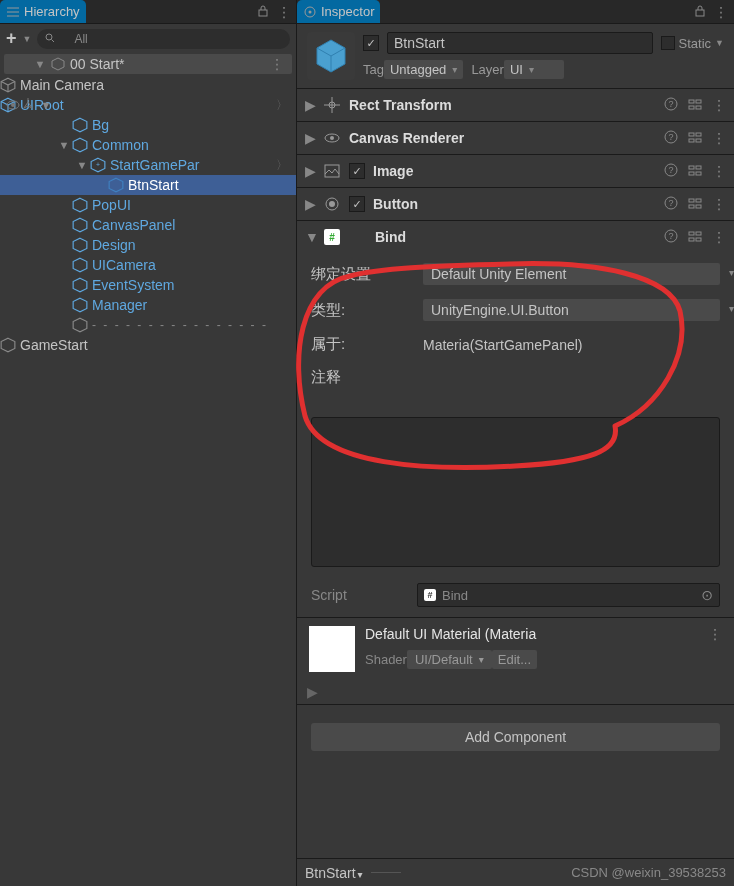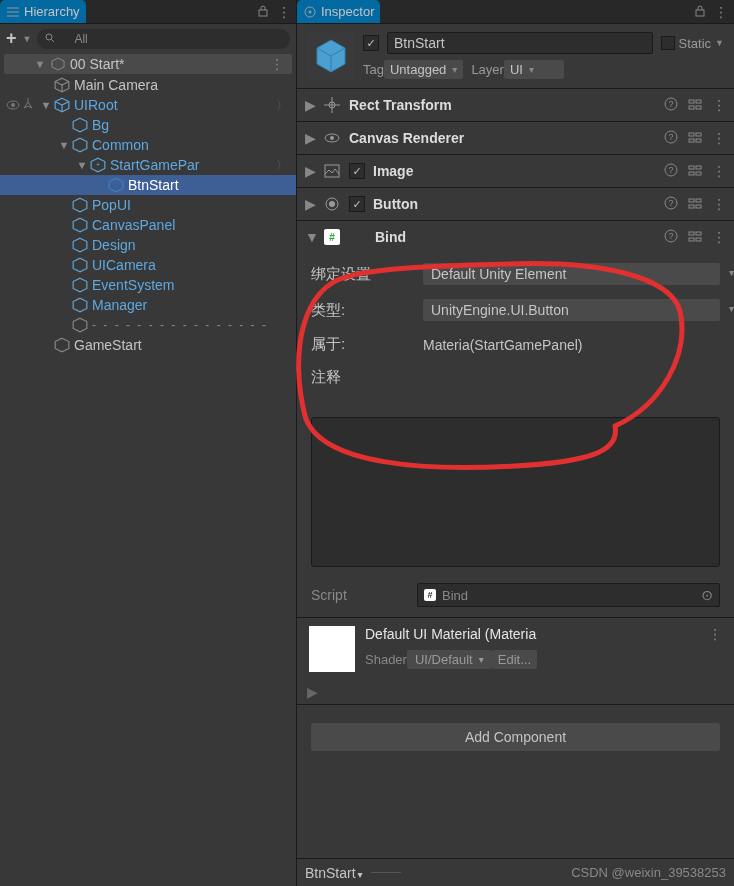--- a/index.html
+++ b/index.html
@@ -17,21 +17,21 @@
   
   .htoolbar { display: flex; align-items: center; padding: 4px 6px; gap: 6px; }
   .plus { font-size: 18px; font-weight: bold; color: #c4c4c4; }
   .search { flex: 1; background: #2d2d2d; border-radius: 12px; height: 20px; display: flex; align-items: center; padding: 0 8px; gap: 19px; font-size: 12px; color: #888; }
 
   
   .tree { font-size: 14px; }
   .row { display: flex; align-items: center; height: 20px; position: relative; }
   .row.scene { background: #4a4a4a; margin: 1px 4px; border-radius: 2px; }
   .row.selected { background: #3e5f96; color: #fff; }
-  .indent1 { padding-left: 54px; }
+  .indent1 { }
   .indent2 { padding-left: 72px; }
   .indent3 { padding-left: 90px; }
   .indent4 { padding-left: 108px; }
   .caret { position: absolute; width: 12px; text-align: center; color: #888; font-size: 11px; }
   .caret.open::before { content: "▼"; }
   .row .icon { width: 16px; height: 16px; margin-right: 4px; display: flex; align-items: center; justify-content: center; }
   .blue-cube svg path, .blue-cube svg polygon { stroke: #5fa8e0; }
   .gray-cube svg path, .gray-cube svg polygon { stroke: #8a8a8a; }
   .row.blue { color: #5fa8e0; }
   .eye-gutter { position: absolute; left: 6px; top: 0; height: 20px; display: flex; align-items: center; gap: 2px; }

